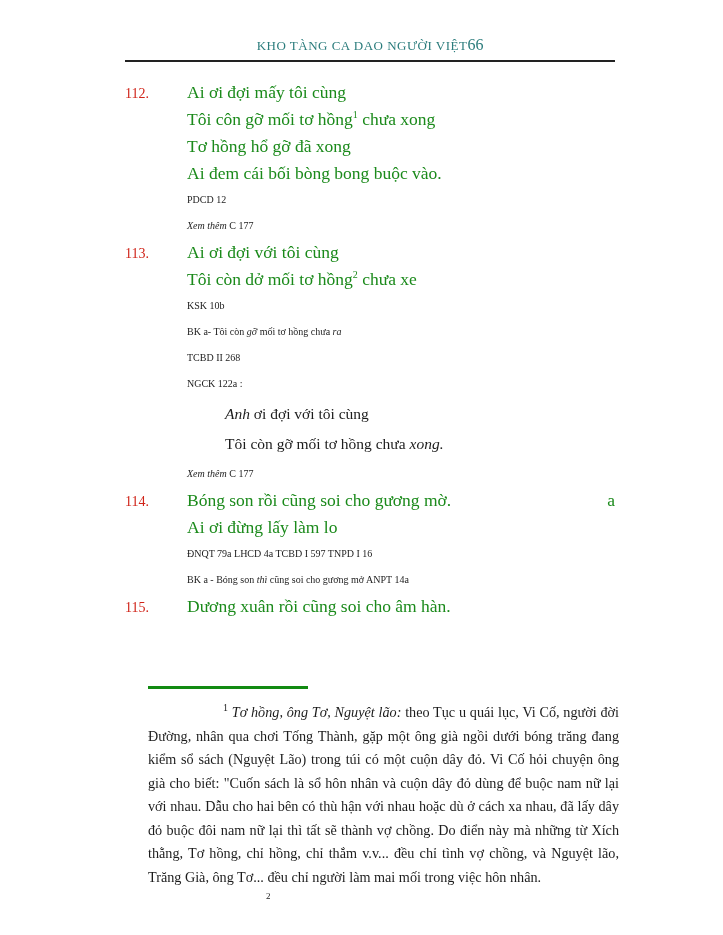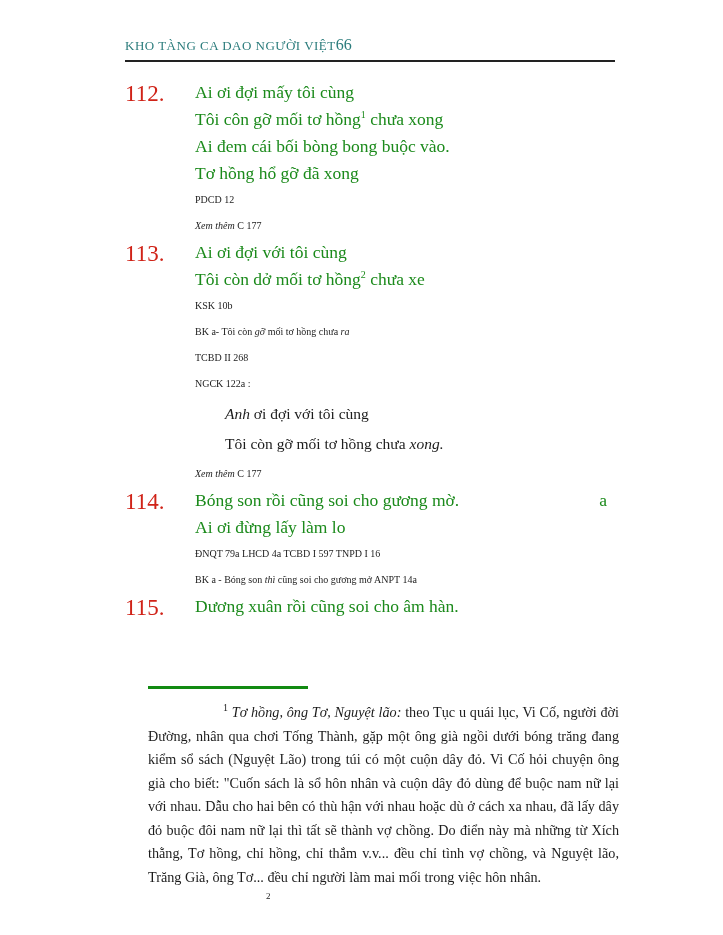--- a/index.html
+++ b/index.html
@@ -8,30 +8,30 @@
   }
   html,body{margin:0;padding:0;background:#ffffff;}
   .page{
     width:723px;height:935px;box-sizing:border-box;position:relative;
     background:#ffffff;overflow:hidden;
     padding:36px 108px 0 125px;
     font-family:"Liberation Serif","DejaVu Serif",serif;
     color:var(--ink);
   }
   
-  .hdr{display:flex;justify-content:flex-start;align-items:baseline;
+  .hdr{display:flex;justify-content:center;align-items:baseline;
        border-bottom:2px solid var(--rule);padding-bottom:6px;}
   .hdr .title{color:var(--teal);font-size:13px;letter-spacing:.5px;}
   .hdr .pnum{color:var(--teal);font-size:16px;}
   
   main{margin-top:22px;}
   .entry{display:flex;}
-  .entry .num{flex:none;width:62px;color:var(--red);font-size:23px;line-height:17px;padding-top:1px;}
+  .entry .num{flex:none;width:62px;color:var(--red);font-size:14px;line-height:17px;padding-top:1px;}
   .entry .entry-body{flex:1;min-width:0;}
-  .entry-body p{margin:0 8px 10px;}
+  .entry-body p{margin:0 0 10px;}
   p.verse{color:var(--green);font-size:17.5px;line-height:17px;}
   p.ref{color:var(--ink);font-size:10px;line-height:16px;}
   p.quote{color:var(--ink);font-size:15.5px;line-height:16px;margin:14px 0 14px 38px;}
   p.gap{margin-top:14px;}
   .it{font-style:italic;}
   sup{font-size:10px;line-height:0;vertical-align:super;}
   .right-note{float:right;color:var(--green);}
   
   .footnotes{position:absolute;left:125px;right:104px;top:686px;margin-left:23px;}
   .fn-rule{width:160px;height:3px;background:var(--fnrule);margin:0 0 12px 0;}
@@ -47,22 +47,22 @@
     <span class="title">KHO TÀNG CA DAO NGƯỜI VIỆT</span>
     <span class="pnum">66</span>
   </header>
 
   <main>
     <section class="entry">
       <div class="num">112.</div>
       <div class="entry-body">
           <p class="verse"><span>Ai ơi đợi mấy tôi cùng</span></p>
           <p class="verse"><span>Tôi côn gỡ mối tơ hồng</span><sup>1</sup><span> chưa xong</span></p>
+          <p class="verse"><span>Tơ hồng hổ gỡ đã xong</span></p>
           <p class="verse"><span>Ai đem cái bối bòng bong buộc vào.</span></p>
-          <p class="verse"><span>Tơ hồng hổ gỡ đã xong</span></p>
           <p class="ref"><span>PDCD 12</span></p>
           <p class="ref"><span class="it">Xem thêm</span><span> C 177</span></p>
         </div>
     </section>
     <section class="entry">
       <div class="num">113.</div>
       <div class="entry-body">
           <p class="verse"><span>Ai ơi đợi với tôi cùng</span></p>
           <p class="verse"><span>Tôi còn dở mối tơ hồng</span><sup>2</sup><span> chưa xe</span></p>
           <p class="ref"><span>KSK 10b</span></p>

